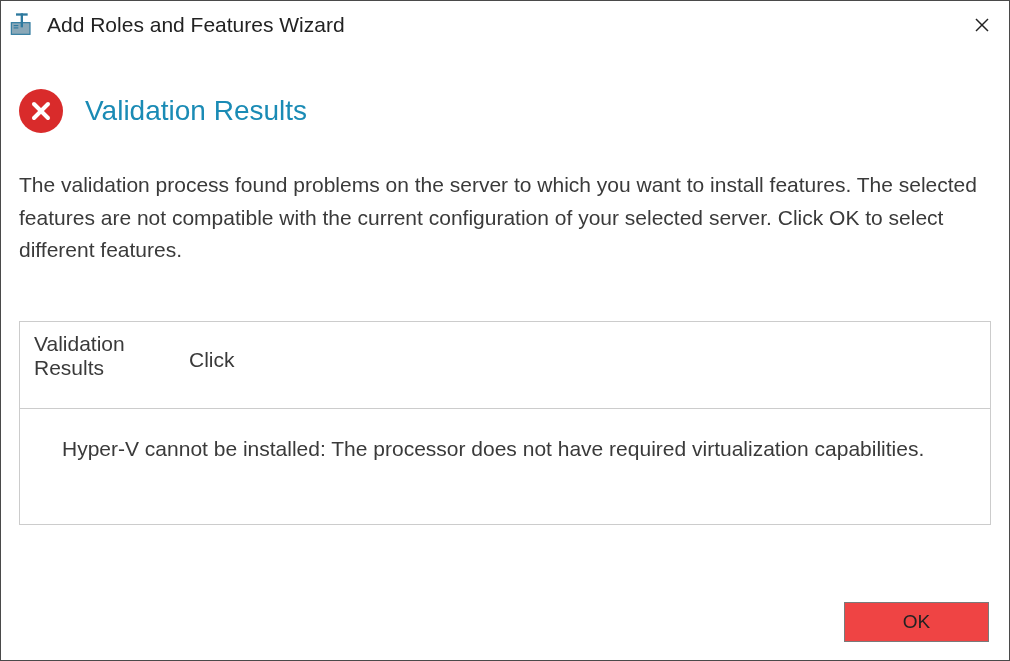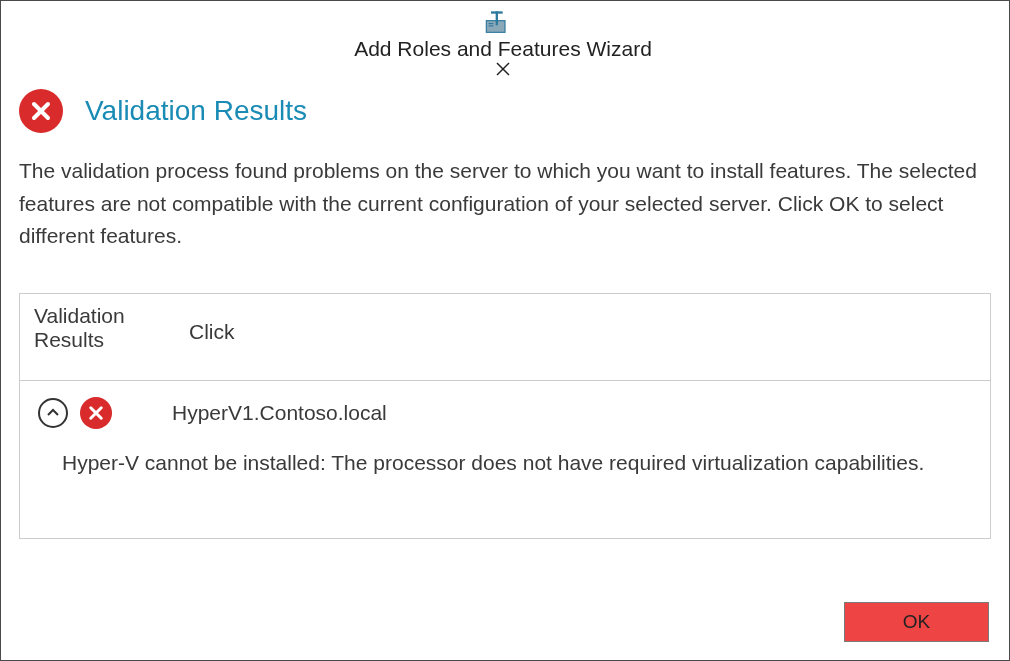--- a/index.html
+++ b/index.html
@@ -21,21 +21,20 @@
       background: #ffffff;
       border: 1px solid #4a4a4a;
       display: flex;
       flex-direction: column;
     }
     .title-bar {
       display: flex;
       align-items: center;
       padding: 8px 12px 8px 8px;
       height: 48px;
-      flex-direction: column;
     }
     .title-bar-icon {
       width: 28px;
       height: 28px;
       display: flex;
       align-items: center;
       justify-content: center;
       margin-right: 10px;
     }
     .title-text {
@@ -50,20 +49,21 @@
       align-items: center;
       justify-content: center;
       cursor: pointer;
       font-size: 18px;
     }
     .content {
       padding: 20px 18px 0 18px;
       flex: 1;
       display: flex;
       flex-direction: column;
+      gap: 14px;
     }
     .header-section {
       display: flex;
       align-items: center;
       margin-bottom: 22px;
       margin-top: 20px;
     }
     .error-badge {
       width: 44px;
       height: 44px;
@@ -210,34 +210,20 @@
     </div>
 
     <div class="description">The validation process found problems on the server to which you want to install features. The selected features are not compatible with the current configuration of your selected server.  Click OK to select different features.</div>
 
     <div class="results-box">
       <div class="results-header">
         <div class="col-results">Validation Results</div>
         <div class="col-server">Click</div>
       </div>
       <div class="result-row">
-        <div class="row-top">
-          <div class="chevron-circle">
-            <svg viewBox="0 0 12 12">
-              <polyline points="1,8 6,3 11,8" fill="none" stroke="#333" stroke-width="2"></polyline>
-            </svg>
-          </div>
-          <div class="row-error-badge">
-            <svg viewBox="0 0 24 24">
-              <line x1="5" y1="5" x2="19" y2="19" stroke="#fff" stroke-width="4" stroke-linecap="round"></line>
-              <line x1="19" y1="5" x2="5" y2="19" stroke="#fff" stroke-width="4" stroke-linecap="round"></line>
-            </svg>
-          </div>
-          <div class="server-name">HyperV1.Contoso.local</div>
-        </div>
         <div class="row-message">Hyper-V cannot be installed: The processor does not have required virtualization capabilities.</div>
       </div>
     </div>
   </div>
 
   <div class="button-bar">
     <button class="ok-button">OK</button>
   </div>
 </div>
 

